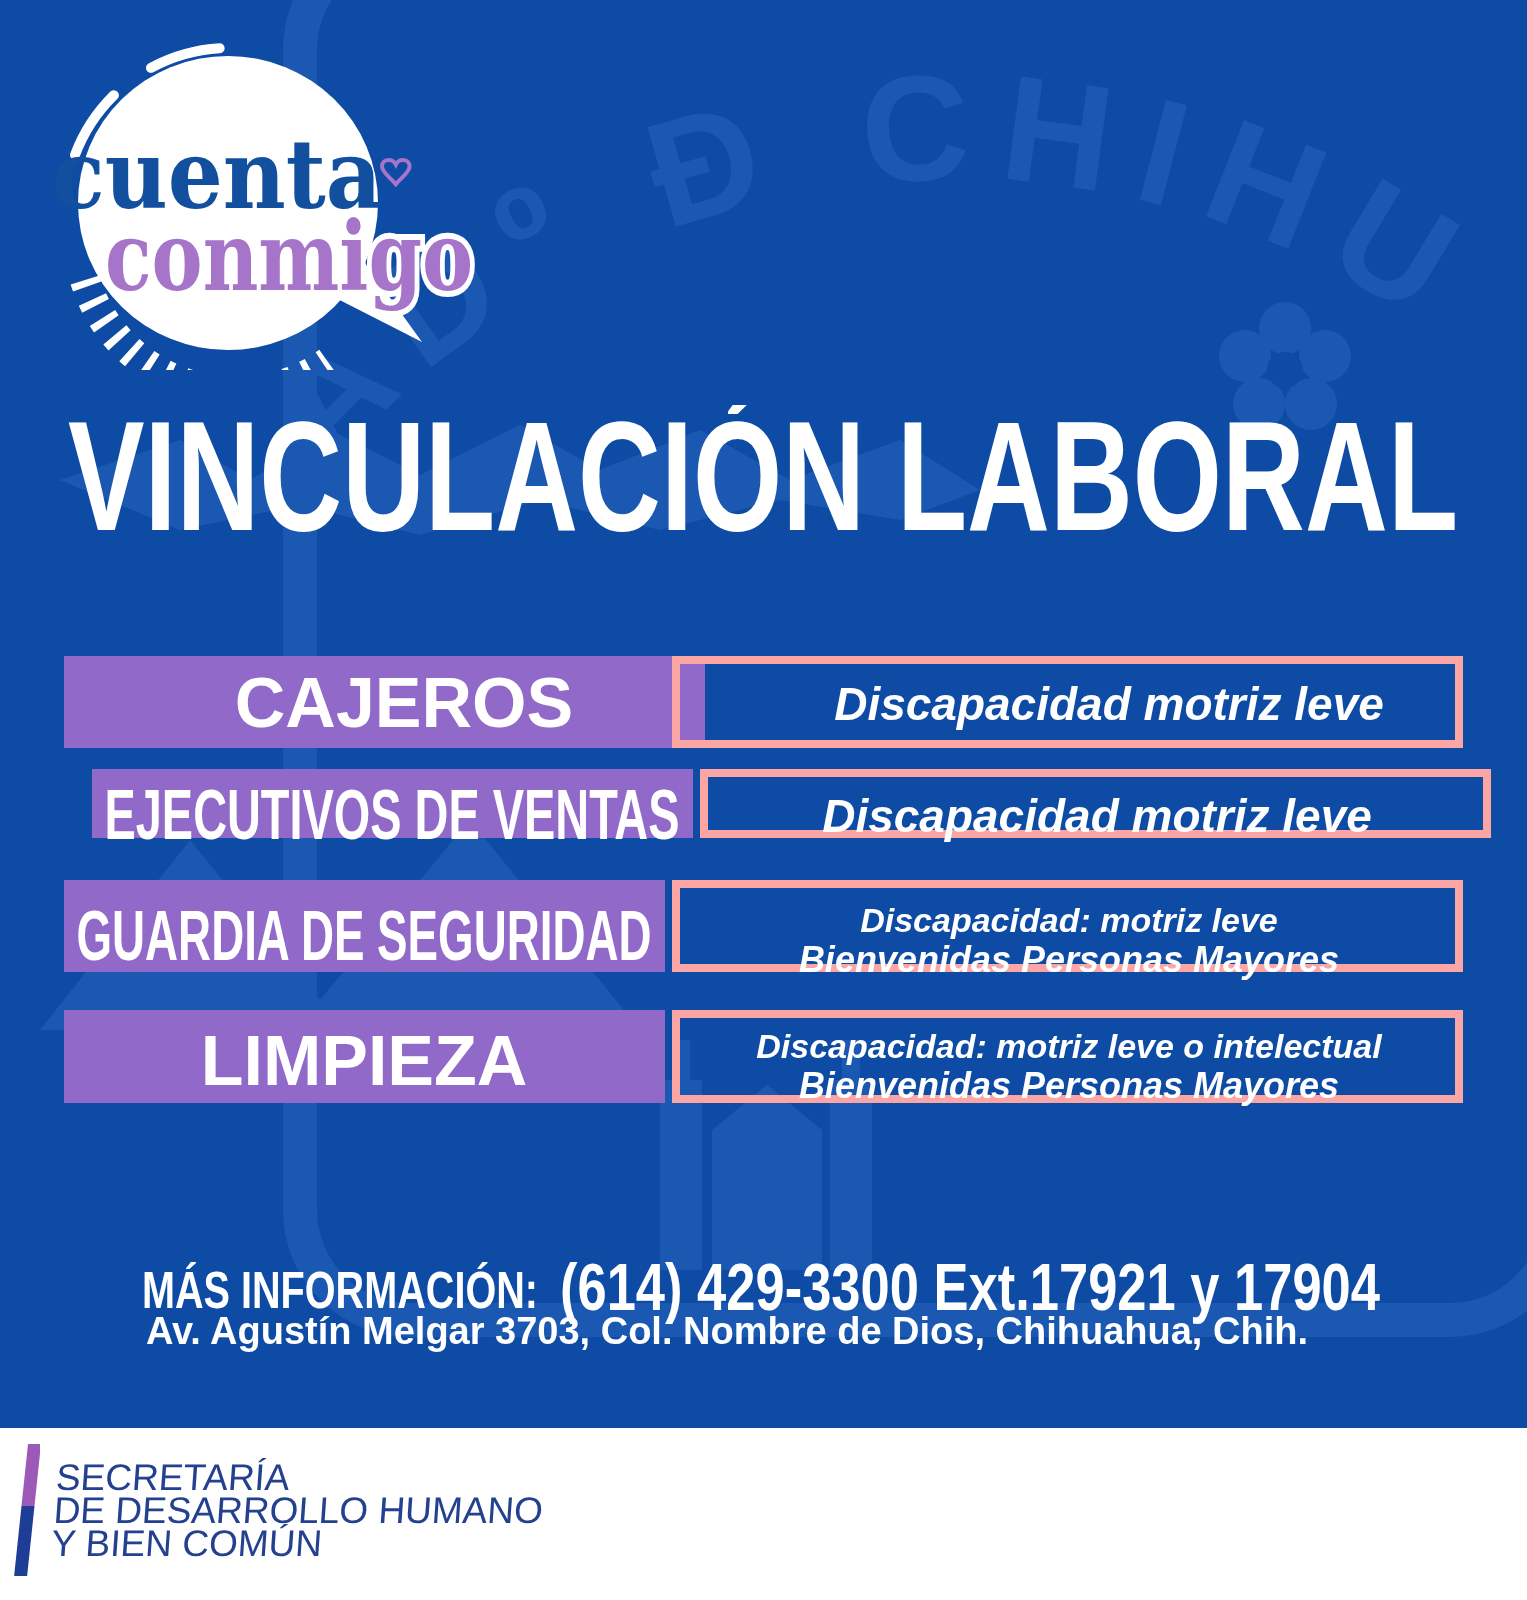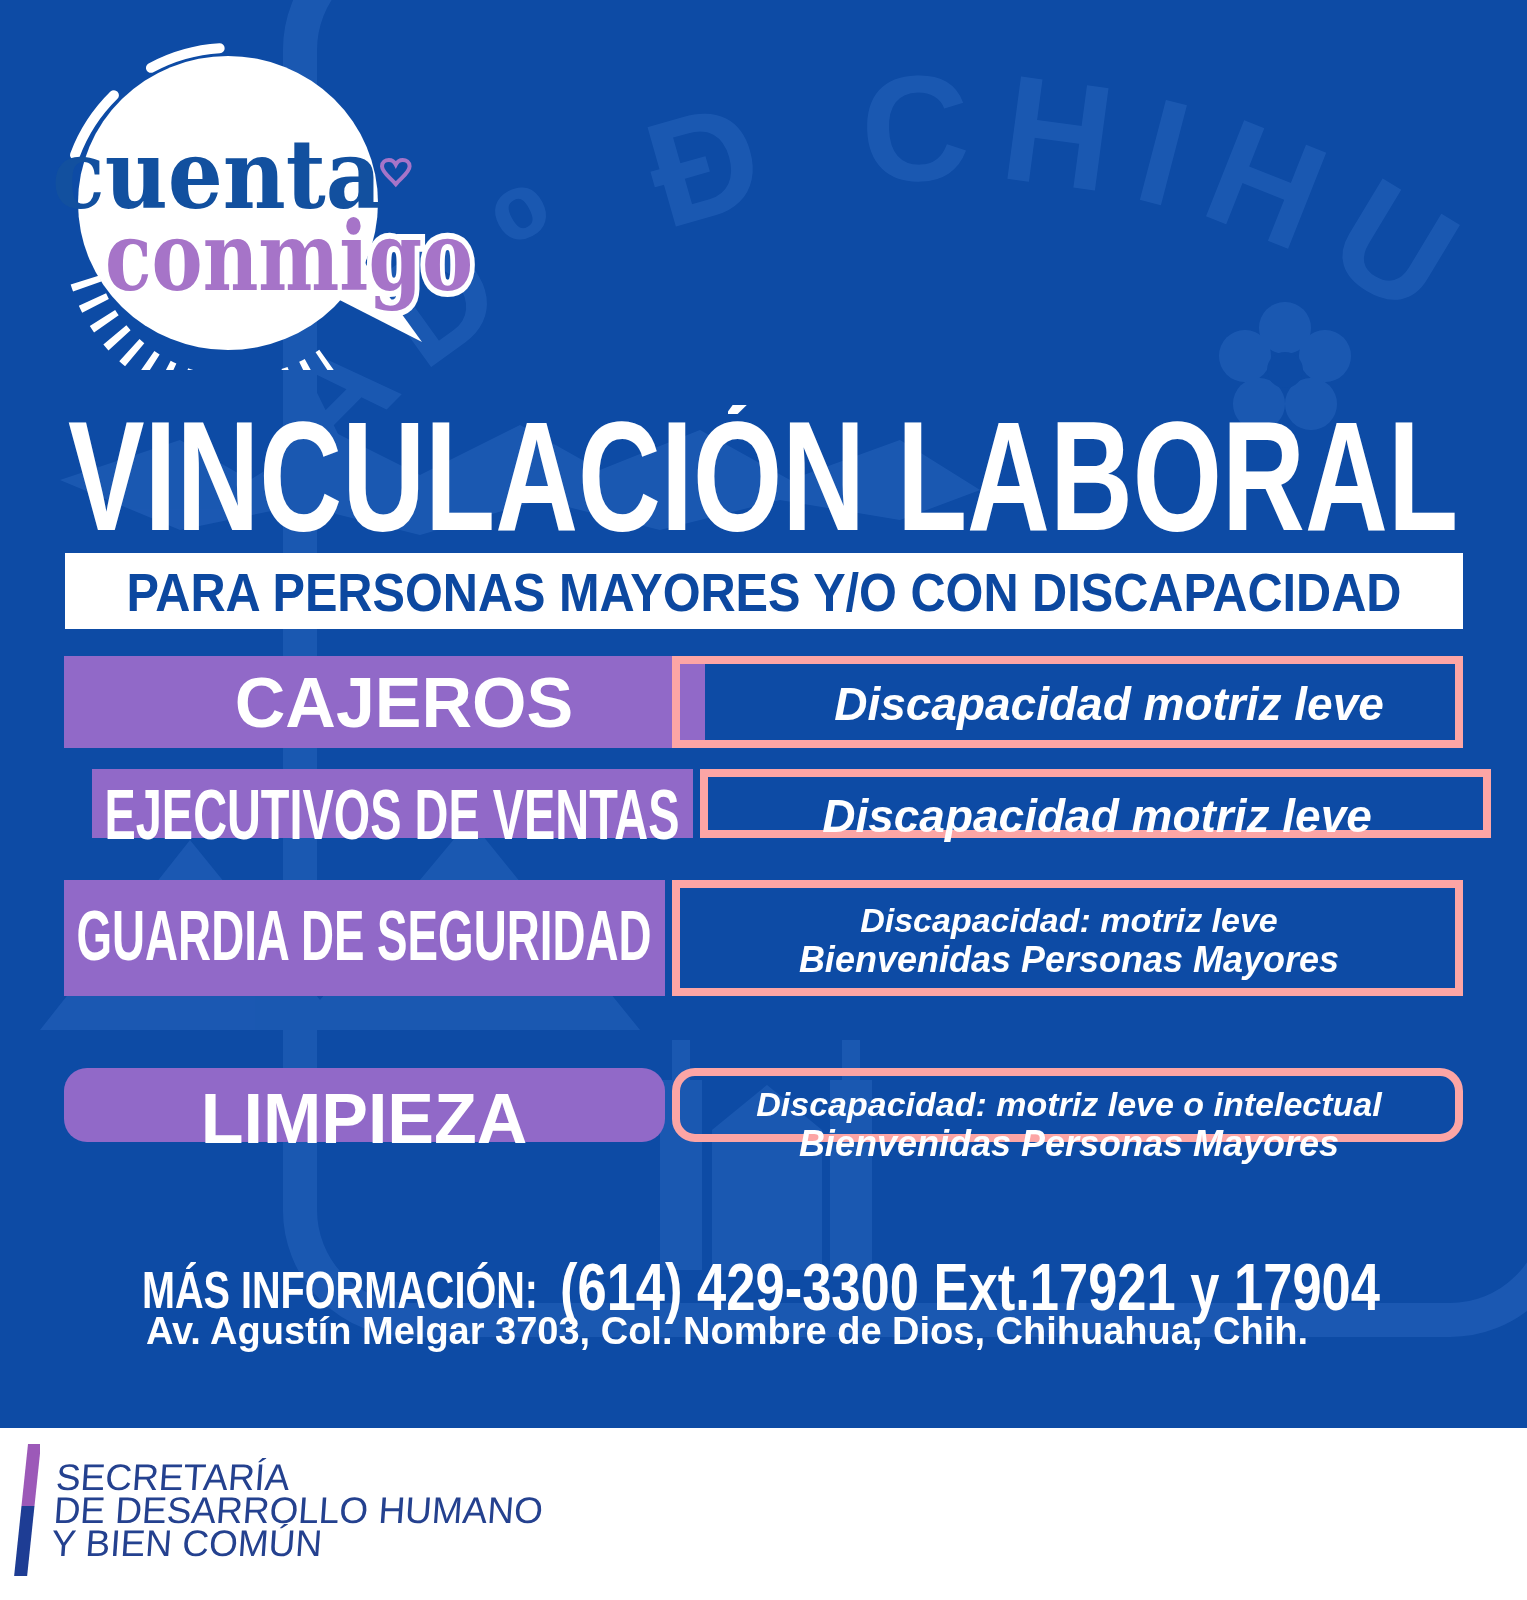--- a/index.html
+++ b/index.html
@@ -16,22 +16,22 @@
   .title-svg{left:63px;top:405px;}
   .title-text{font-weight:bold;fill:#FFFFFF;}
   
   .subtitle-bar{left:65px;top:553px;width:1398px;height:76px;background:#FFFFFF;}
   .subtitle-text{font-weight:bold;fill:#0C48A0;}
   
   .job-box{left:64px;width:601px;background:#9169C8;}
   .req-box{left:672px;width:791px;border:8px solid #fca5a5;box-sizing:border-box;}
   .r1{top:656px;height:92px;padding-left:40px;}
   .r2{top:769px;height:69px;margin-left:28px;}
-  .r3{top:880px;height:116px;}
-  .r4{top:1068px;height:74px;border-radius:23px;}
+  .r3{top:880px;height:92px;}
+  .r4{top:1010px;height:93px;}
   .job-text{font-weight:bold;fill:#FFFFFF;}
   .req-text{font-weight:bold;font-style:italic;fill:#FFFFFF;}
   
   .contact-svg{left:140px;top:1248px;}
   .contact-text{font-weight:bold;fill:#FFFFFF;}
   
   .footer-band{left:0;top:1428px;width:1527px;height:172px;background:#FFFFFF;}
   .divider-svg{left:798px;top:1444px;}
   .secretary-svg{left:846px;top:1450px;}
   .secretary-text{fill:#24418F;}
@@ -82,25 +82,20 @@
     <path d="M55,240 A158,158 0 0 0 298,322" fill="none" stroke="#FFFFFF" stroke-width="30" stroke-dasharray="7 14"></path>
     <text class="logo-text" x="22" y="168" font-size="96" fill="#12509F" textLength="330" lengthAdjust="spacingAndGlyphs">cuenta</text>
     <path transform="translate(352,120) scale(1.15)" d="M12,21 C8,16 0,11 0,5.5 C0,2 3,0 6,0 C9,0 11,2 12,4 C13,2 15,0 18,0 C21,0 24,2 24,5.5 C24,11 16,16 12,21 Z" fill="none" stroke="#A674C8" stroke-width="3.5"></path>
     <text class="logo-text" x="75" y="250" font-size="96" fill="#A674C8" stroke="#FFFFFF" stroke-width="12" paint-order="stroke" textLength="368" lengthAdjust="spacingAndGlyphs">conmigo</text>
   </svg>
 
   <svg class="abs title-svg" width="1400" height="150" viewBox="0 0 1400 150">
     <text class="title-text" x="700" y="125" font-size="155" text-anchor="middle" textLength="1390" lengthAdjust="spacingAndGlyphs">VINCULACIÓN LABORAL</text>
   </svg>
 
-  <div class="abs subtitle-bar">
-    <svg width="1398" height="76" viewBox="0 0 1398 76">
-      <text class="subtitle-text" x="699" y="58" font-size="54" text-anchor="middle" textLength="1275" lengthAdjust="spacingAndGlyphs">PARA PERSONAS MAYORES Y/O CON DISCAPACIDAD</text>
-    </svg>
-  </div>
 
   <div class="abs job-box r1">
     <svg width="601" height="92" viewBox="0 0 601 92">
       <text class="job-text" x="300" y="71" font-size="70" text-anchor="middle">CAJEROS</text>
     </svg>
   </div>
   <div class="abs req-box r1">
     <svg width="779" height="80" viewBox="0 0 779 80">
       <text class="req-text" x="389" y="56" font-size="46" text-anchor="middle">Discapacidad motriz leve</text>
     </svg>

